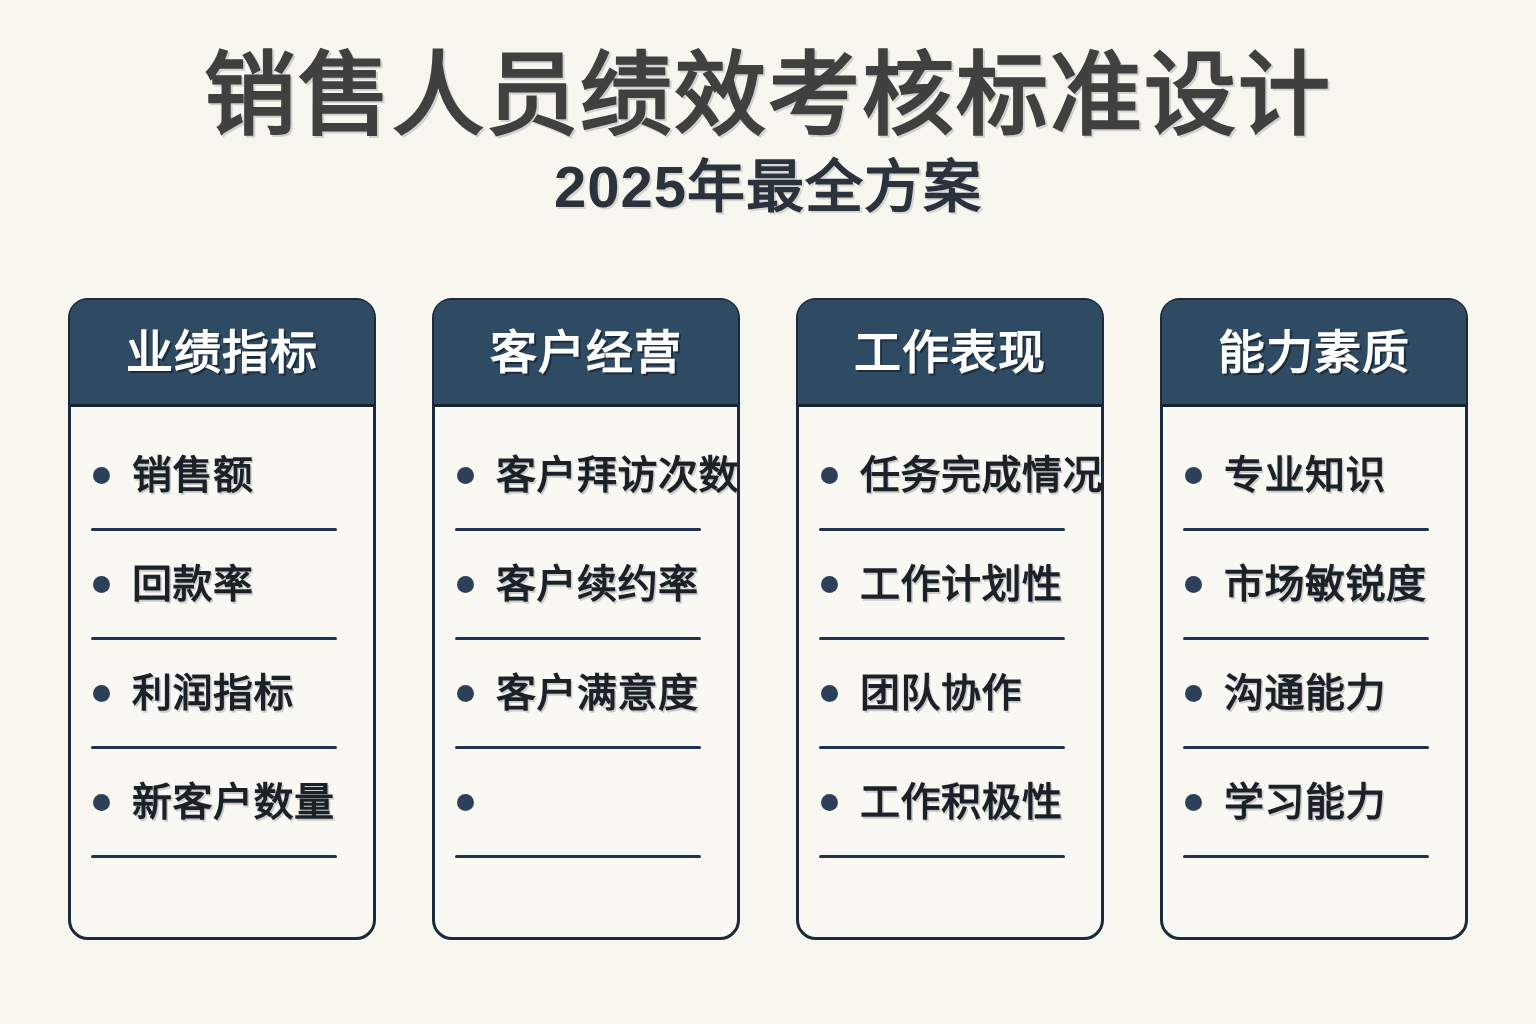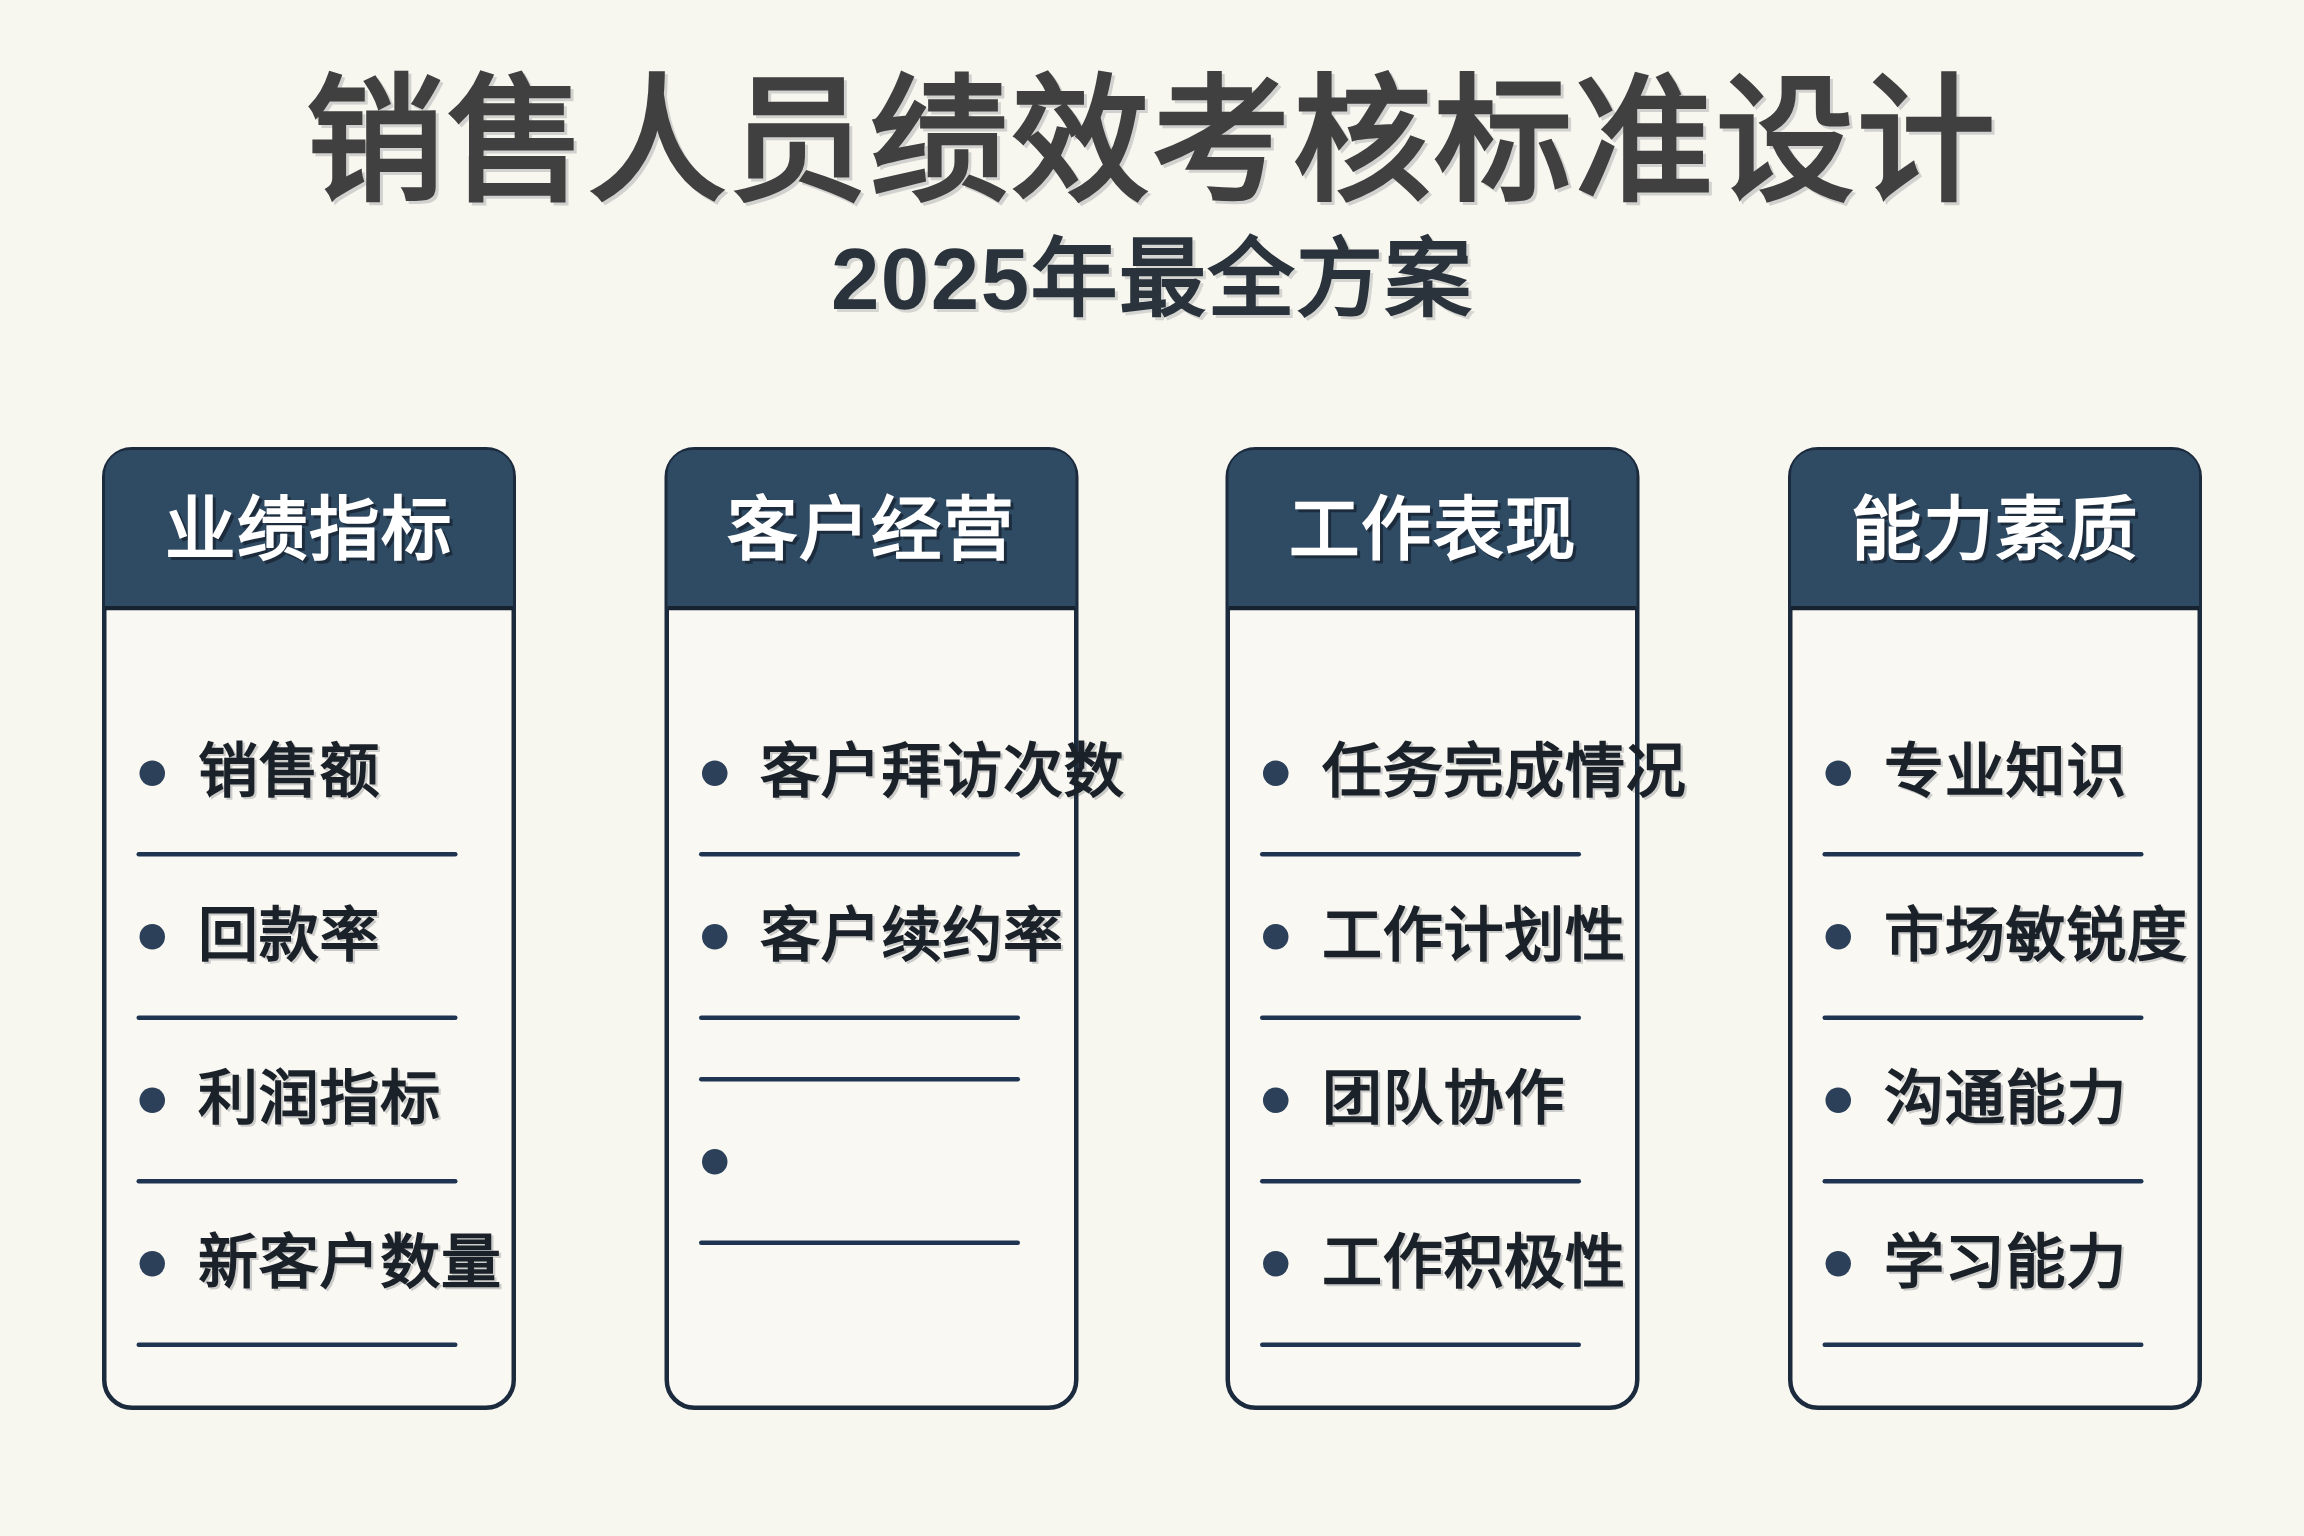--- a/index.html
+++ b/index.html
@@ -58,29 +58,28 @@
     width: 1400px;
     height: 642px;
     display: flex;
     flex-direction: row;
     justify-content: space-between;
     align-items: stretch;
   }
 
   .card {
     position: relative;
-    width: 276px;
+    width: 308px;
     box-sizing: border-box;
     background: #faf8f3;
     border: 3px solid #1b2a3d;
     border-radius: 20px;
     display: flex;
     flex-direction: column;
     overflow: visible;
-    gap: 40px;
   }
 
   .card-header {
     height: 104px;
     flex: 0 0 104px;
     background: #2f4a63;
     border-radius: 16px 16px 0 0;
     border-bottom: 3px solid #16222f;
     display: flex;
     align-items: center;
@@ -190,20 +189,24 @@
         <div class="item-row">
           <span class="bullet"></span>
           <span class="item-label">客户拜访次数</span>
         </div>
         <div class="card-divider"></div>
         <div class="item-row">
           <span class="bullet"></span>
           <span class="item-label">客户续约率</span>
         </div>
         <div class="card-divider"></div>
+        <div class="item-row">
+          <span class="bullet"></span>
+          <span class="item-label">客户满意度</span>
+        </div>
         <div class="card-divider"></div>
         <div class="item-row">
           <span class="bullet"></span>
         </div>
         <div class="card-divider"></div>
       </div>
     </div>
 
     <div class="card">
       <div class="card-header">

